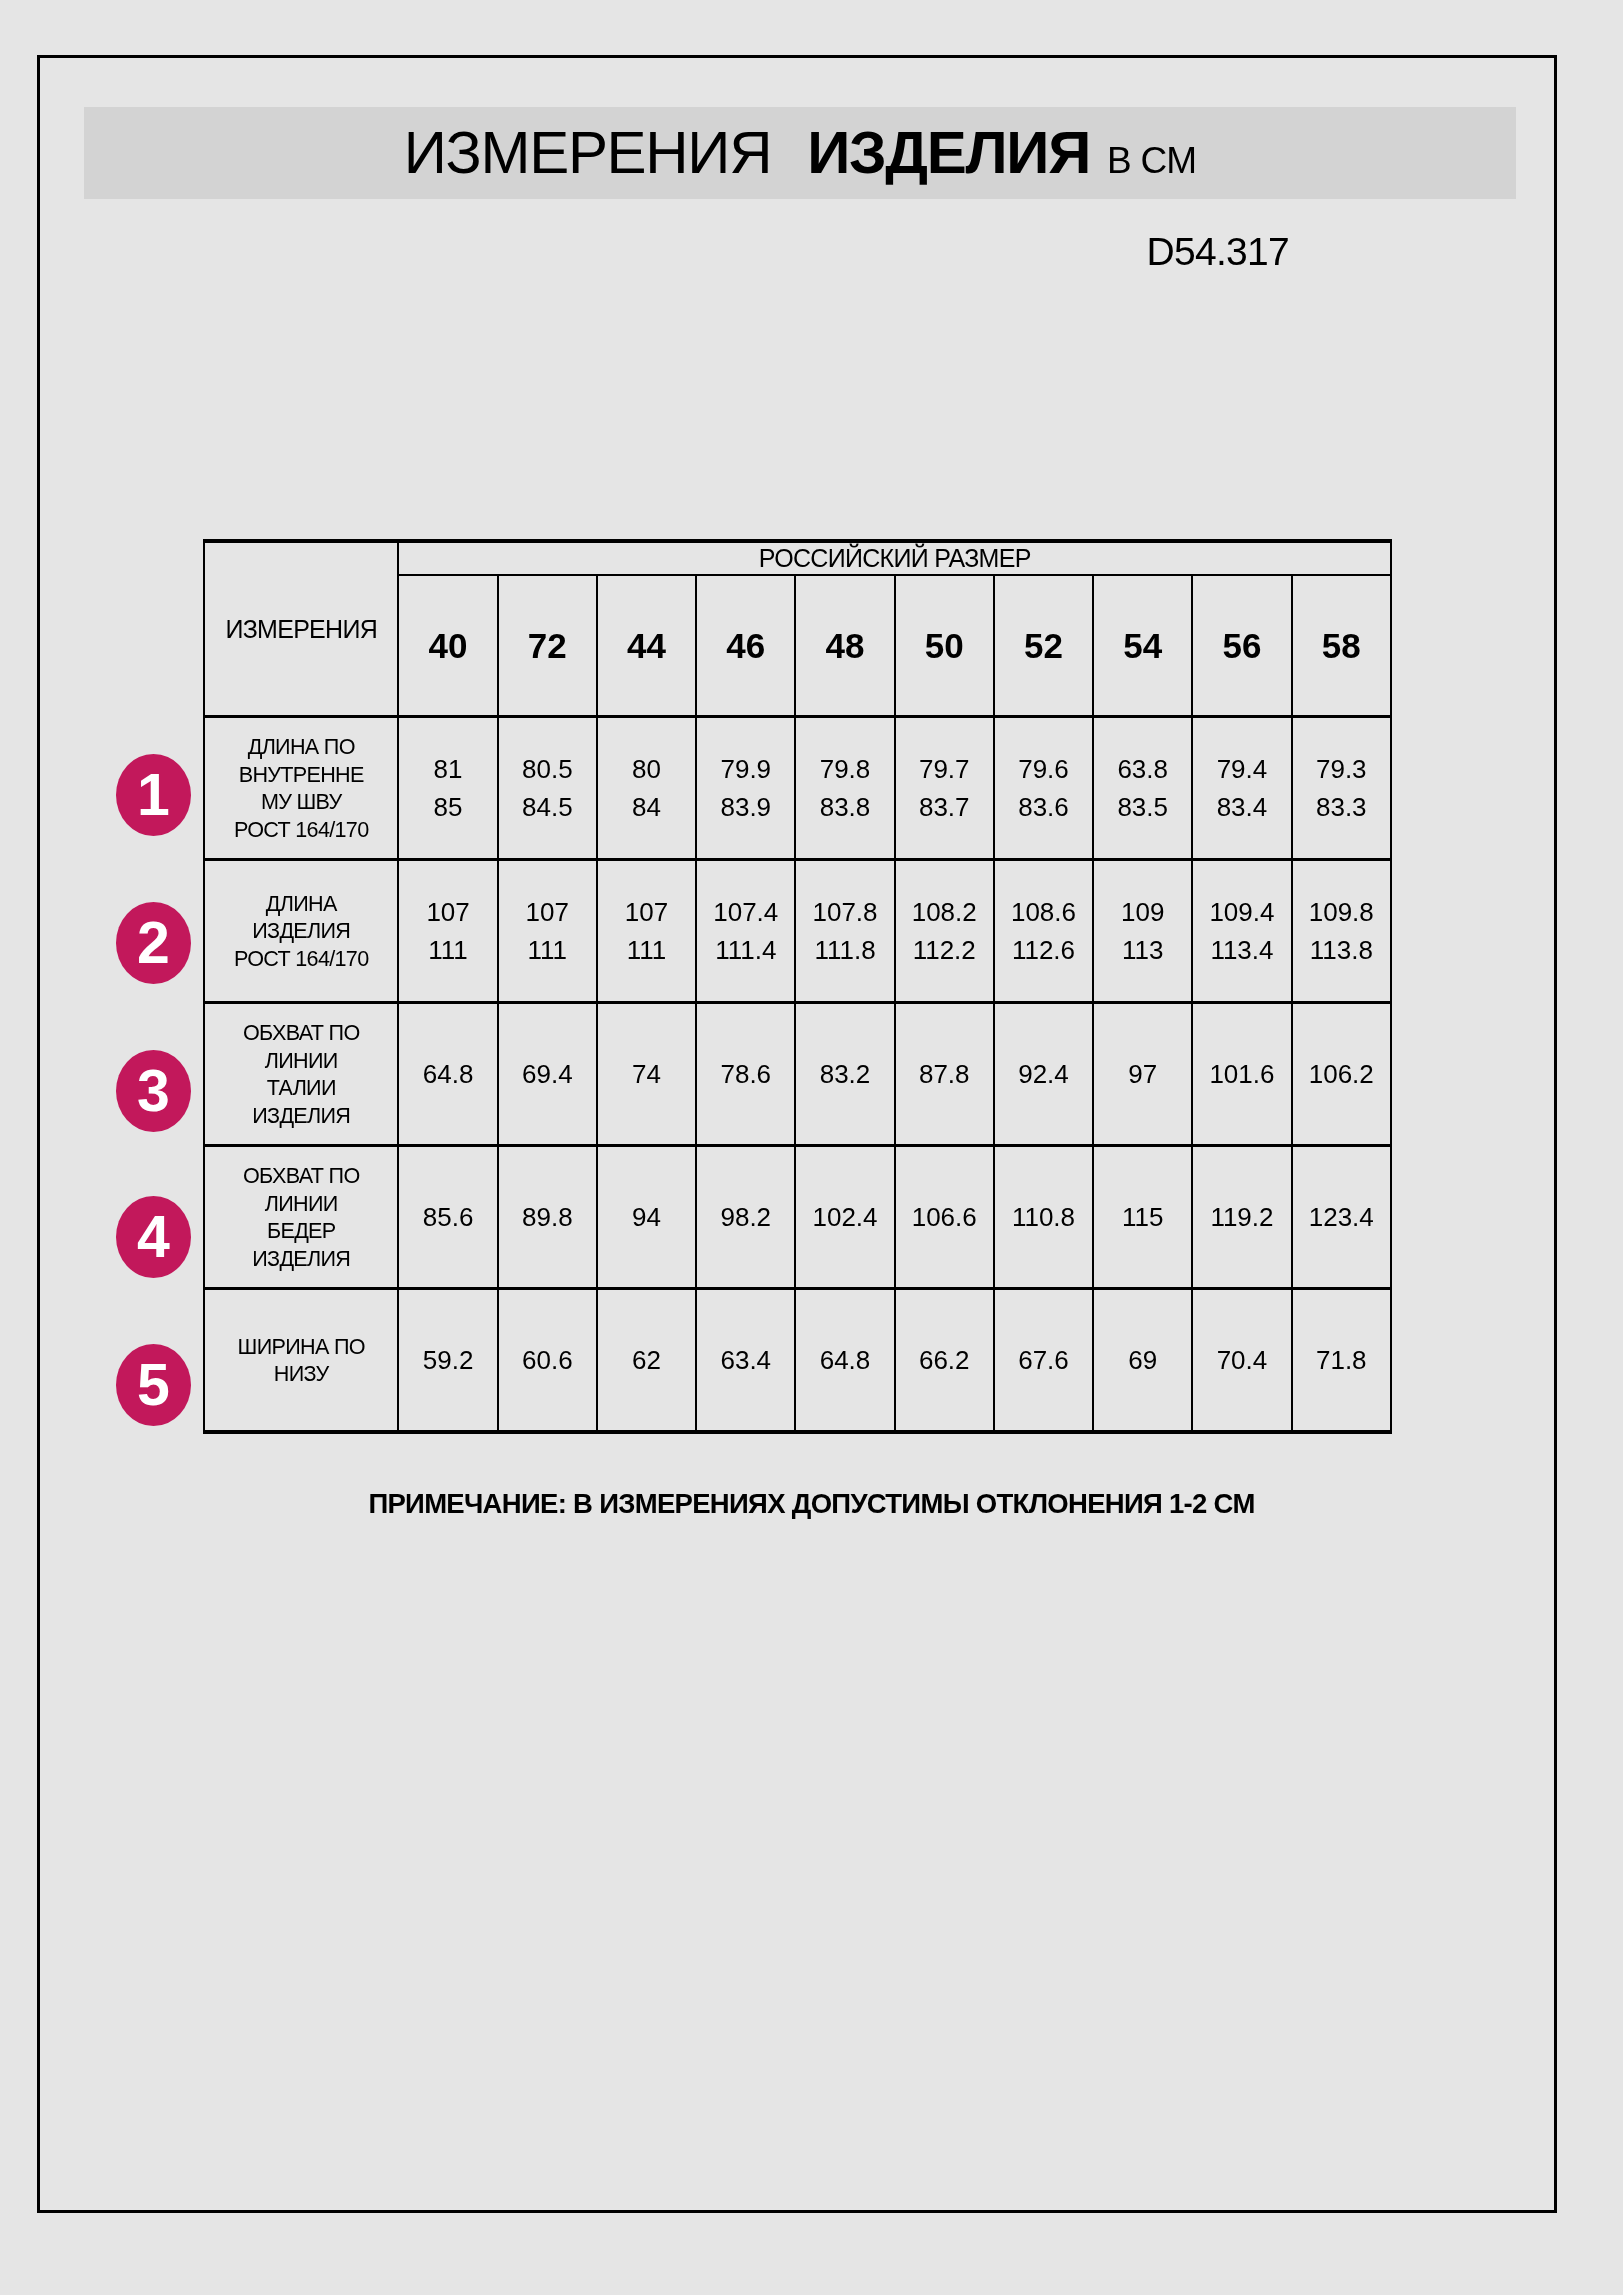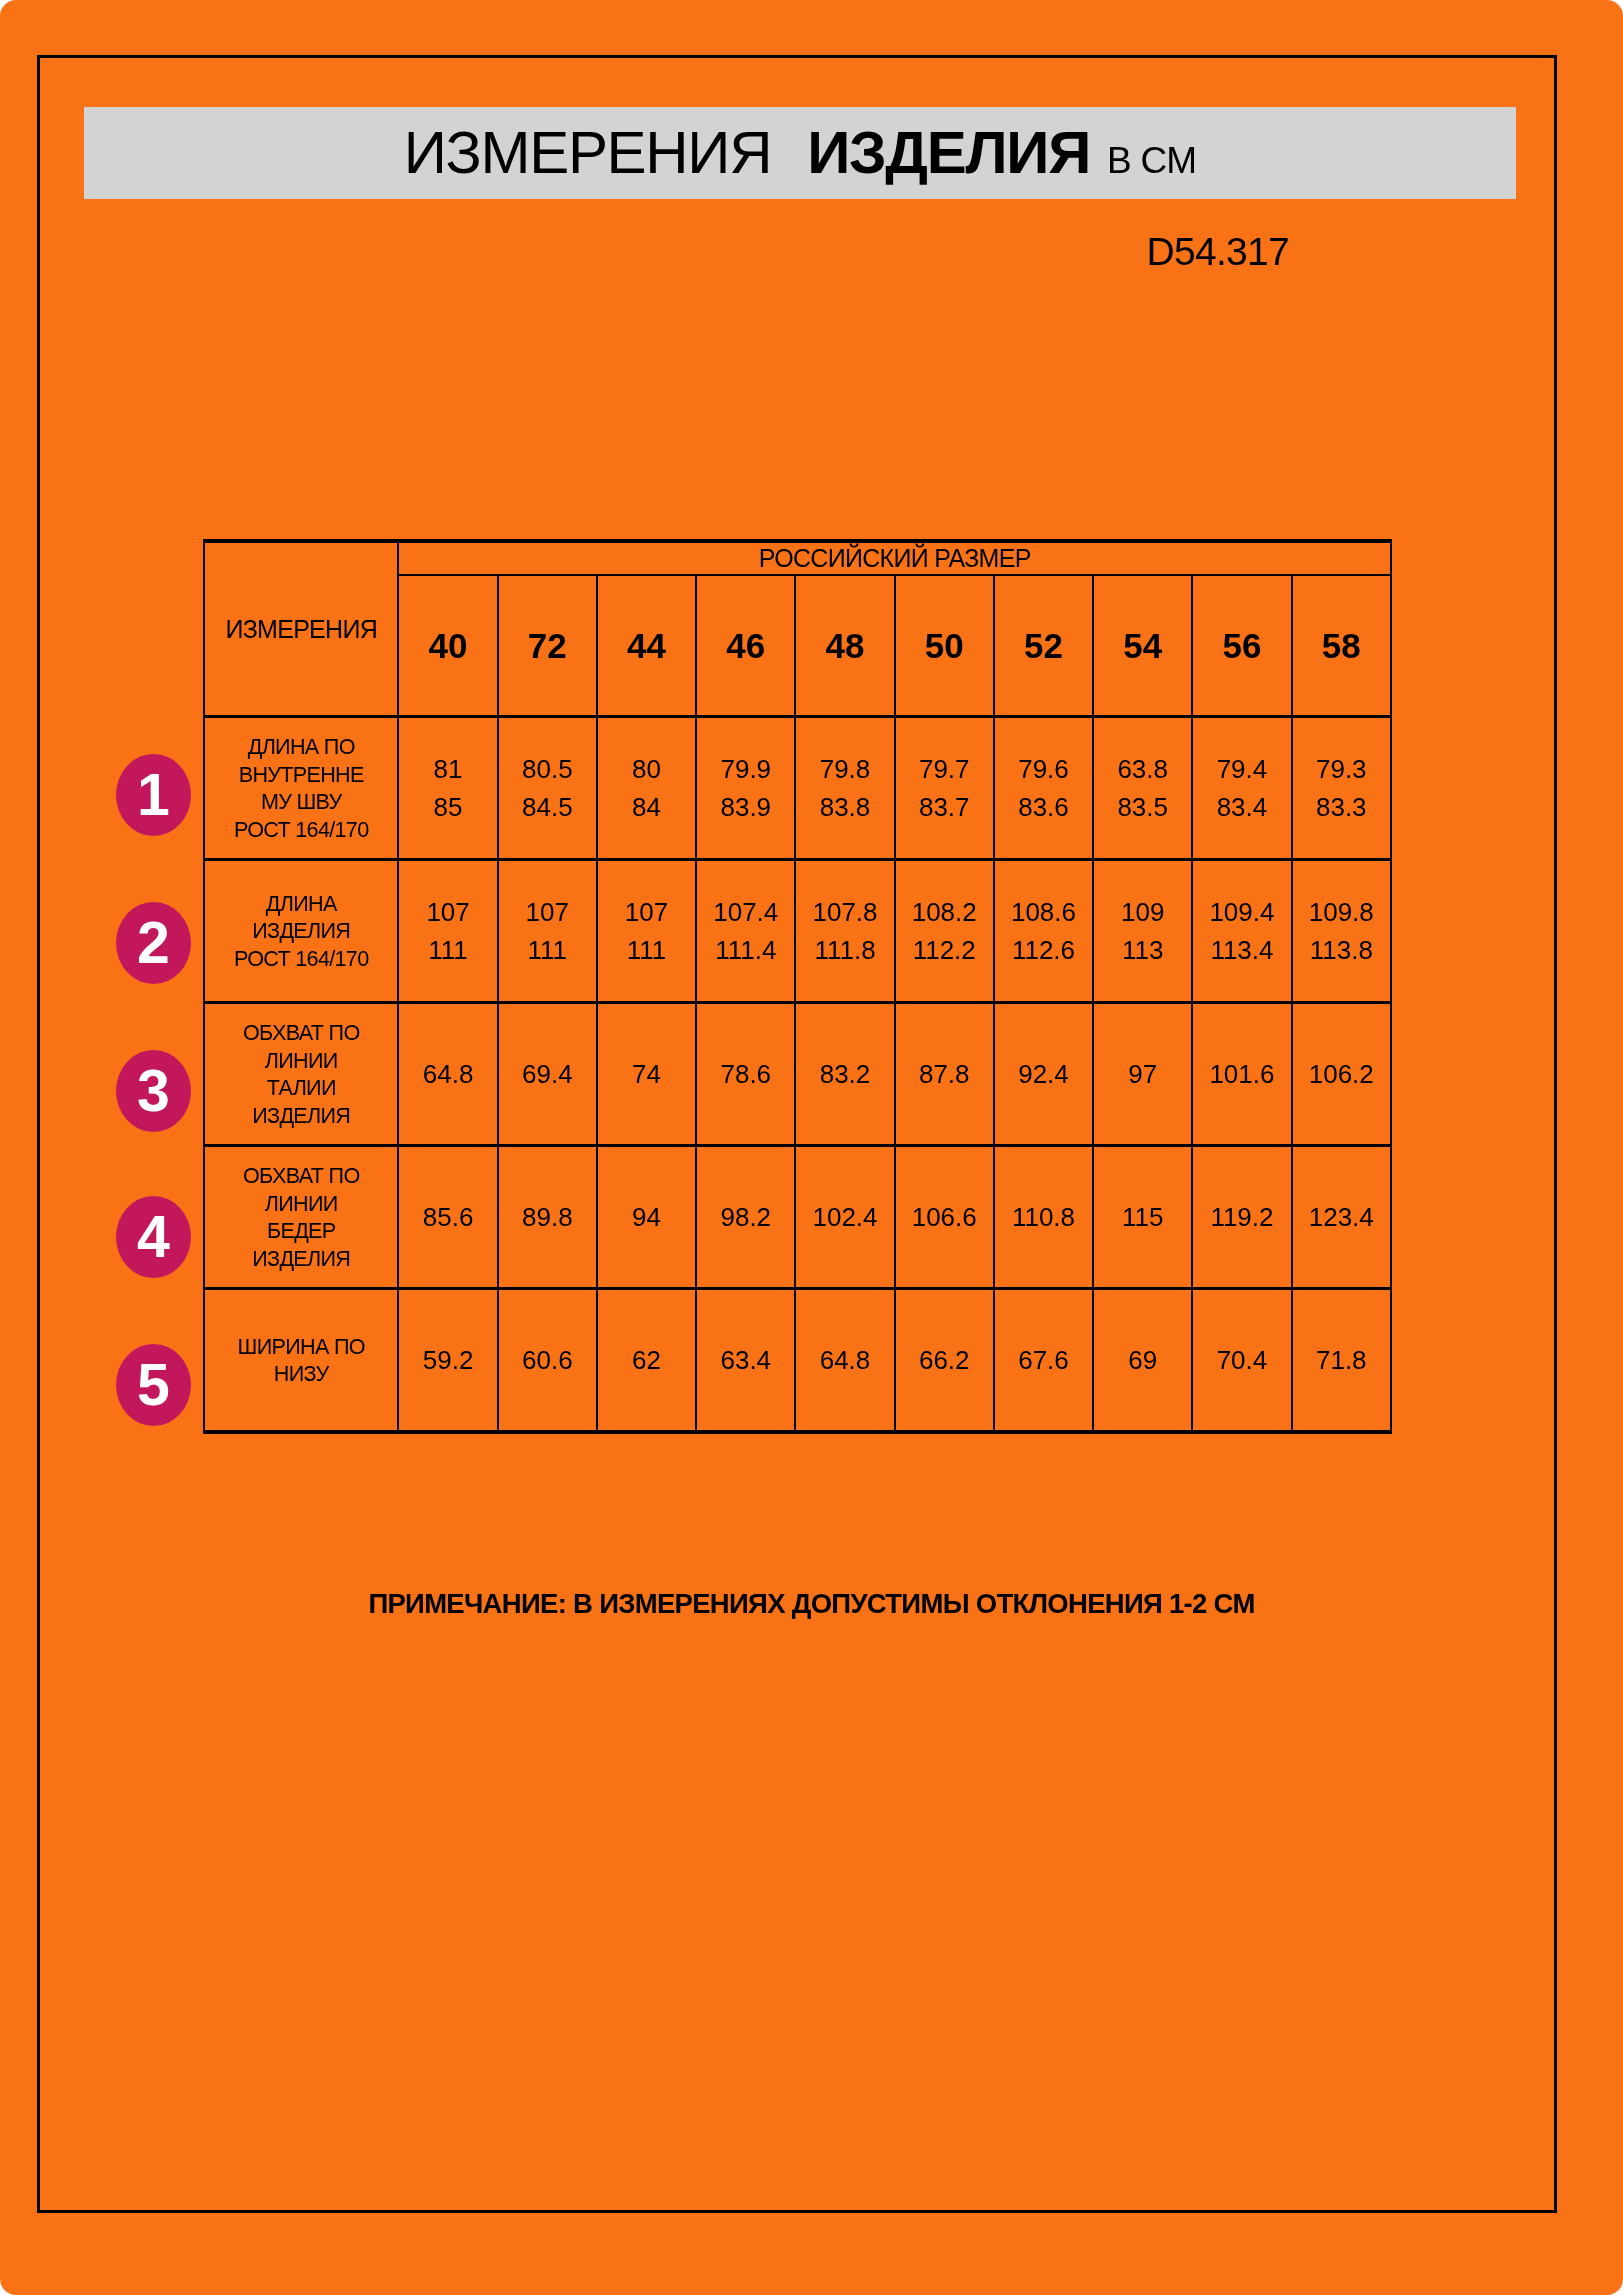--- a/index.html
+++ b/index.html
@@ -1,23 +1,22 @@
 <!DOCTYPE html>
 <html style="font-size:10.5px"><head>
 <meta charset="utf-8">
 <style>
   html,body { margin:0; padding:0; background:#ffffff; }
   .page {
     position:relative;
     width:1623px; height:2295px;
-    background:#f97316;
+    background:#e5e5e5;
     font-family:"Liberation Sans","DejaVu Sans",sans-serif;
     color:#000;
     overflow:hidden;
-    border-radius:16px;
   }
   .frame {
     position:absolute; left:37px; top:55px;
     width:1520px; height:2158px;
     border:3.3px solid #000;
     box-sizing:border-box;
   }
   .banner {
     position:absolute; left:84px; top:107px;
     width:1432px; height:92px;
@@ -75,21 +74,21 @@
     background:#C2185B; border-radius:50%;
     color:#fff; font-weight:bold; font-size:59px;
     display:flex; align-items:center; justify-content:center;
   }
   .badge-1 { top:754px; }
   .badge-2 { top:902px; }
   .badge-3 { top:1050px; }
   .badge-4 { top:1196px; }
   .badge-5 { top:1344px; }
   .note {
-    position:absolute; left:0; top:1588px; width:1623px;
+    position:absolute; left:0; top:1488px; width:1623px;
     text-align:center; font-size:27.5px; font-weight:bold; letter-spacing:-0.7px;
   }
 </style>
 </head>
 <body>
 
 <div class="page">
 
   <div class="frame"></div>
 

